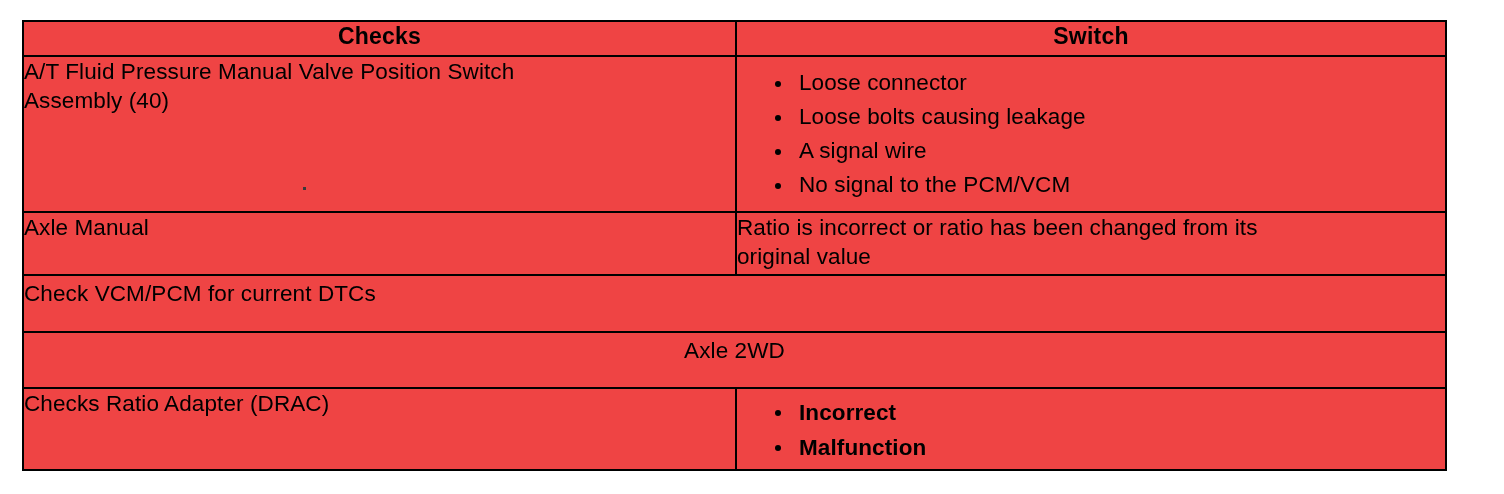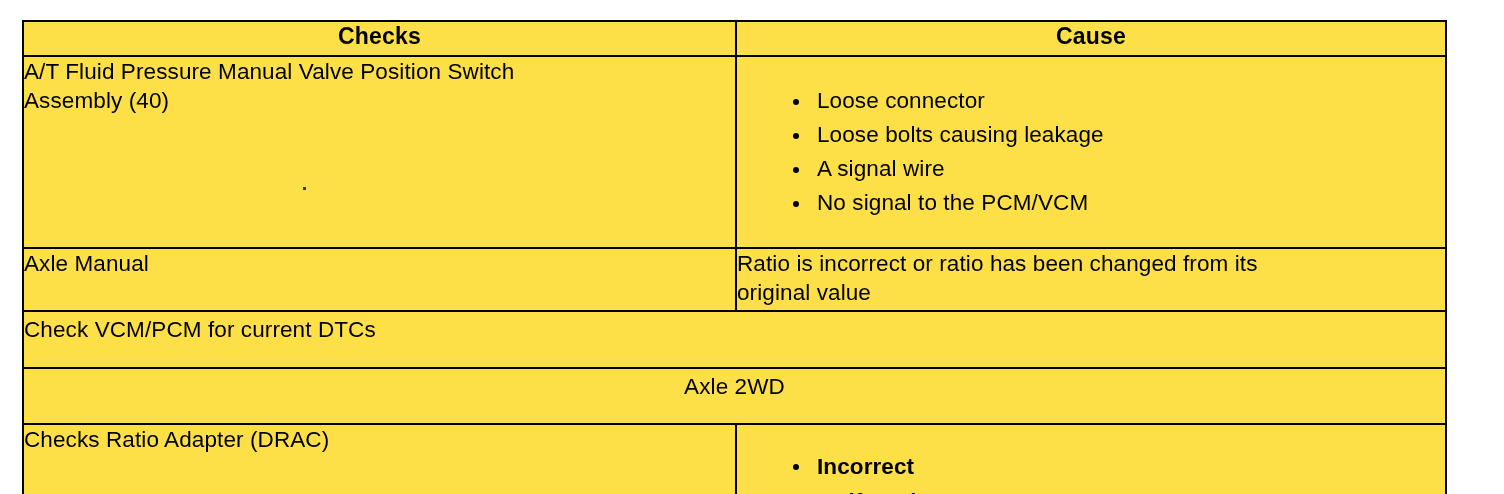--- a/index.html
+++ b/index.html
@@ -30,21 +30,21 @@
     width: 1423px;
     border-collapse: collapse;
     table-layout: fixed;
     background: #ffffff;
   }
   .dtc-table td,
   .dtc-table th {
     border: 2px solid #000000;
     padding: 0;
     vertical-align: top;
-    background: #fde047;
+    background: #ef4444;
   }
 
   
   col.col-checks { width: 713px; }
   col.col-cause  { width: 710px; }
 
   
   .hdr {
     height: 33px;
     text-align: center;
@@ -66,21 +66,21 @@
   .cell-text {
     display: block;
     font-size: 22.5px;
     line-height: 29px;
     letter-spacing: 0.1px;
     white-space: pre-line;
   }
 
   
   ul.bullets {
-    margin: 18px;
+    margin: 0;
     padding: 9px 0 9px 0;
     list-style: none;
   }
   ul.bullets li {
     position: relative;
     font-size: 22.5px;
     line-height: 34px;
     padding-left: 62px;
     letter-spacing: 0.1px;
     white-space: nowrap;
@@ -145,21 +145,21 @@
       <col class="col-checks">
       <col class="col-cause">
     </colgroup>
     <tbody>
 
       <tr>
         <th class="hdr">
           <span class="hdr-label">Checks</span>
         </th>
         <th class="hdr">
-          <span class="hdr-label">Cause</span>
+          <span class="hdr-label">Switch</span>
         </th>
       </tr>
 
       <tr class="row-switch">
         <td class="cell-pad">
           <span class="cell-text">A/T Fluid Pressure Manual Valve Position Switch
 Assembly (40)</span>
         </td>
         <td>
           <ul class="bullets">

